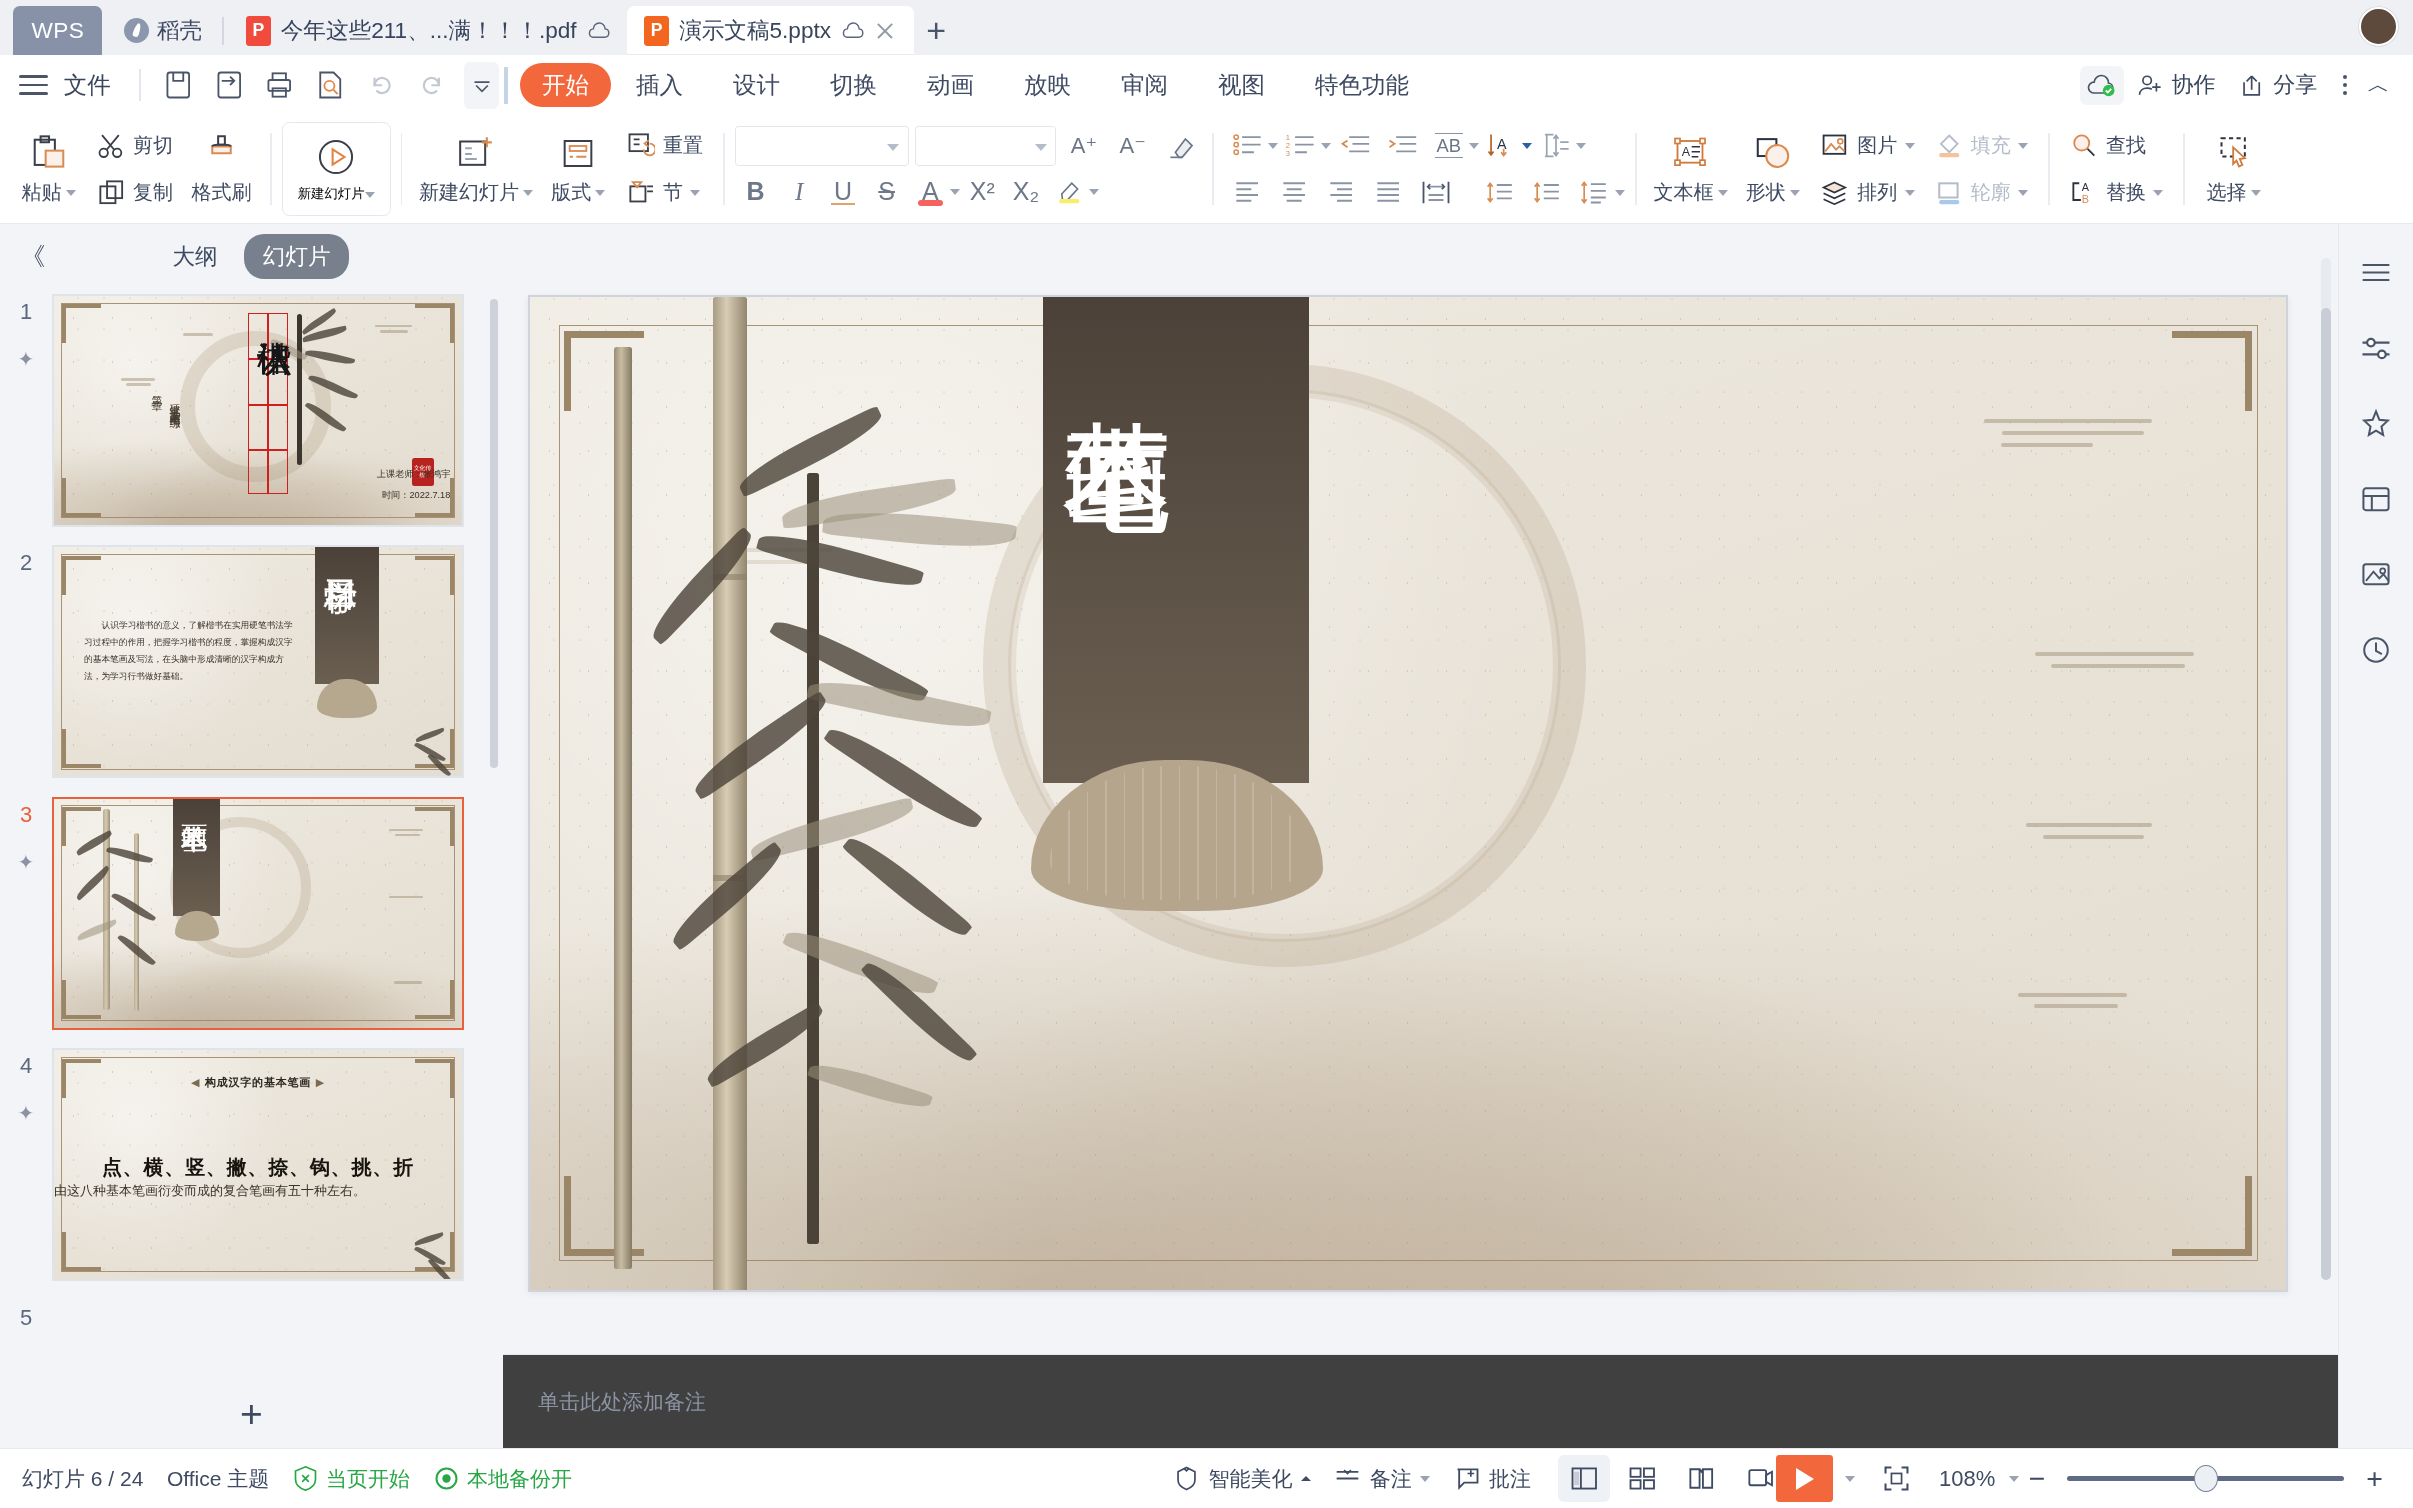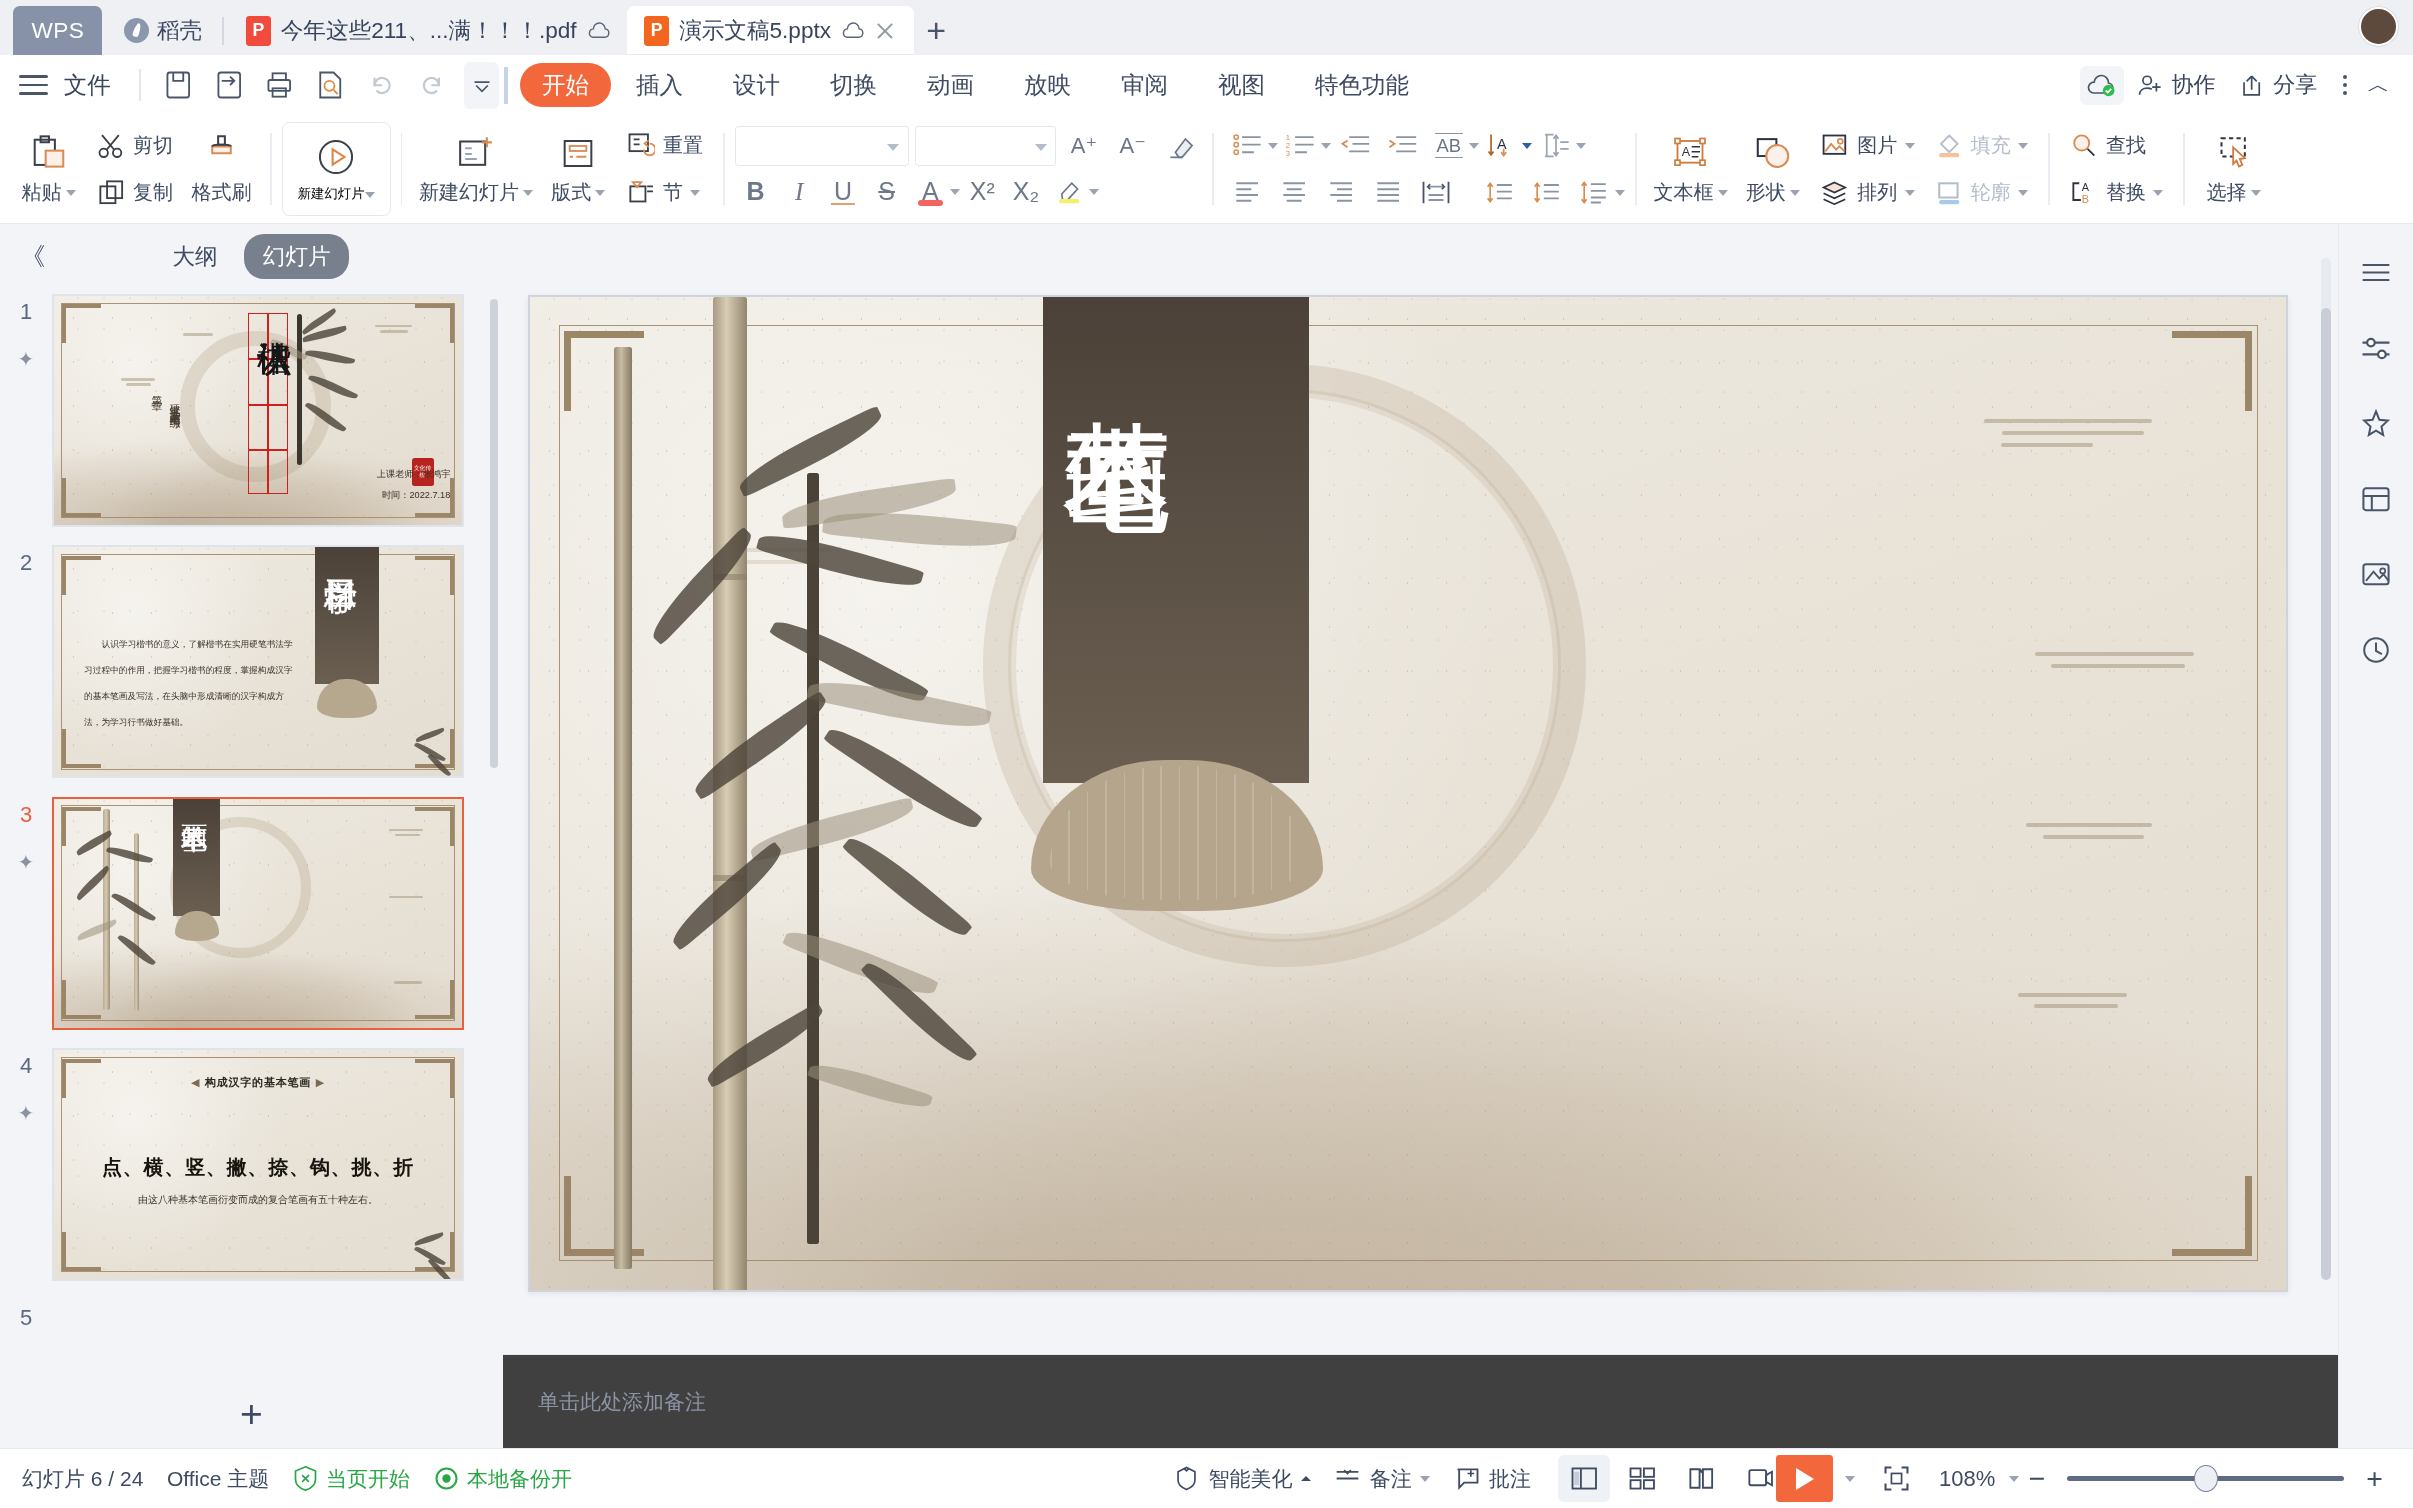--- a/index.html
+++ b/index.html
@@ -797,21 +797,21 @@
             <div class="paper"></div>
               <div class="speck"></div>
             <div class="gframe" style="inset:6.7px"></div>
             <div class="corner" style="left:8.4px;top:8.4px;border-right:none;border-bottom:none"></div>
             <div class="corner" style="right:8.4px;top:8.4px;border-left:none;border-bottom:none"></div>
             <div class="corner" style="left:8.4px;bottom:8.4px;border-right:none;border-top:none"></div>
             <div class="corner" style="right:8.4px;bottom:8.4px;border-left:none;border-top:none"></div>
             <div class="scroll-band" style="left:261px;top:0;width:64px;height:137px"></div>
             <div class="wave-fan" style="left:263px;top:132px;width:60px;height:39px"></div>
             <div class="vtext" style="position:absolute;left:270px;top:6.7px;font-size:34px;line-height:34px;color:#fff">学习目标</div>
-            <div style="position:absolute;left:30px;top:84px;width:216px;font-size:8.7px;line-height:26px;color:#3a3228;text-indent:17.6px;font-family:'DejaVu Serif',serif">认识学习楷书的意义，了解楷书在实用硬笔书法学习过程中的作用，把握学习楷书的程度，掌握构成汉字的基本笔画及写法，在头脑中形成清晰的汉字构成方法，为学习行书做好基础。</div>
+            <div style="position:absolute;left:30px;top:70px;width:216px;font-size:8.7px;line-height:17px;color:#3a3228;text-indent:17.6px;font-family:'DejaVu Serif',serif">认识学习楷书的意义，了解楷书在实用硬笔书法学习过程中的作用，把握学习楷书的程度，掌握构成汉字的基本笔画及写法，在头脑中形成清晰的汉字构成方法，为学习行书做好基础。</div>
             <div class="leaf" style="right:15px;bottom:22px;width:34px;height:5.9px;transform:rotate(32deg)"></div>
             <div class="leaf" style="right:17px;bottom:39px;width:30px;height:5.9px;transform:rotate(-18deg)"></div>
             <div class="leaf" style="right:8.4px;bottom:8.4px;width:28.5px;height:5.9px;transform:rotate(48deg)"></div>
           </div>
         </div>
 
         <div class="thumb-row sel">
           <div class="thumb-meta">
             <div class="thumb-num" style="color:#e8603c">3</div>
             <div class="thumb-star">✦</div>
@@ -856,21 +856,21 @@
             <div class="corner" style="left:8.4px;top:8.4px;border-right:none;border-bottom:none"></div>
             <div class="corner" style="right:8.4px;top:8.4px;border-left:none;border-bottom:none"></div>
             <div class="corner" style="left:8.4px;bottom:8.4px;border-right:none;border-top:none"></div>
             <div class="corner" style="right:8.4px;bottom:8.4px;border-left:none;border-top:none"></div>
             <div style="position:absolute;left:0;right:0;top:25px;text-align:center;font-size:11px;color:#2c271f;font-family:'DejaVu Serif',serif;font-weight:bold;letter-spacing:0.8px">
               <span style="color:#7d6a4f">◀</span>
               <span>构成汉字的基本笔画</span>
               <span style="color:#7d6a4f">▶</span>
             </div>
             <div style="position:absolute;left:0;right:0;top:104px;text-align:center;font-size:20px;color:#17130d;font-family:'DejaVu Serif',serif;font-weight:bold;letter-spacing:0.8px">点、横、竖、撇、捺、钩、挑、折</div>
-            <div style="position:absolute;left:0;right:0;top:143px;text-align:center;font-size:10px;color:#3a3228;font-family:'DejaVu Serif',serif">由这八种基本笔画衍变而成的复合笔画有五十种左右。</div>
+            <div style="position:absolute;left:0;right:0;top:132px;text-align:left;font-size:13px;color:#3a3228;font-family:'DejaVu Serif',serif">由这八种基本笔画衍变而成的复合笔画有五十种左右。</div>
             <div class="leaf" style="right:15px;bottom:20px;width:34px;height:5.9px;transform:rotate(32deg)"></div>
             <div class="leaf" style="right:18.4px;bottom:37px;width:30px;height:5.9px;transform:rotate(-16deg)"></div>
             <div class="leaf" style="right:8.4px;bottom:6.7px;width:28.5px;height:5.9px;transform:rotate(50deg)"></div>
           </div>
         </div>
 
         <div class="thumb-row">
           <div class="thumb-meta">
             <div class="thumb-num">5</div>
           </div>

